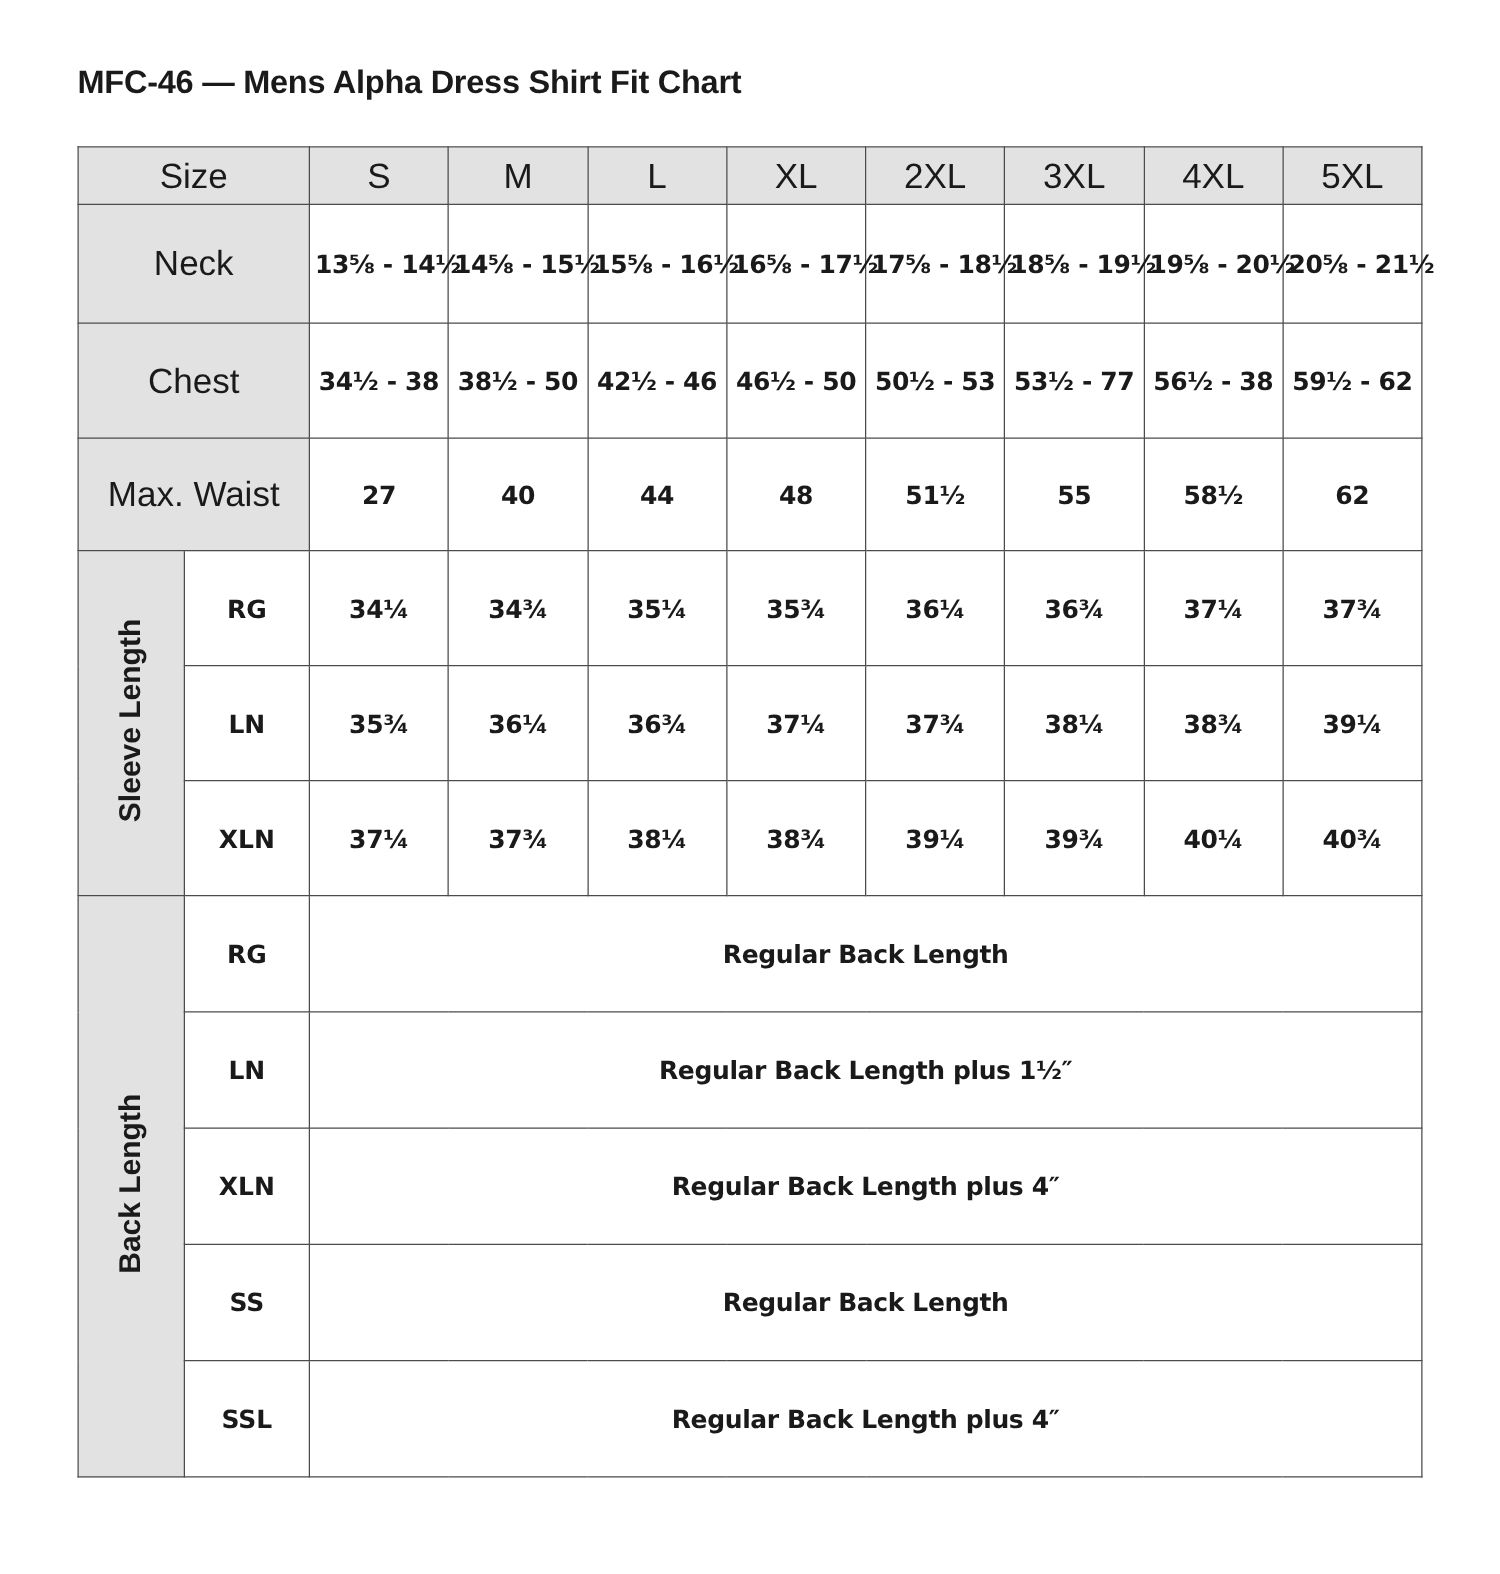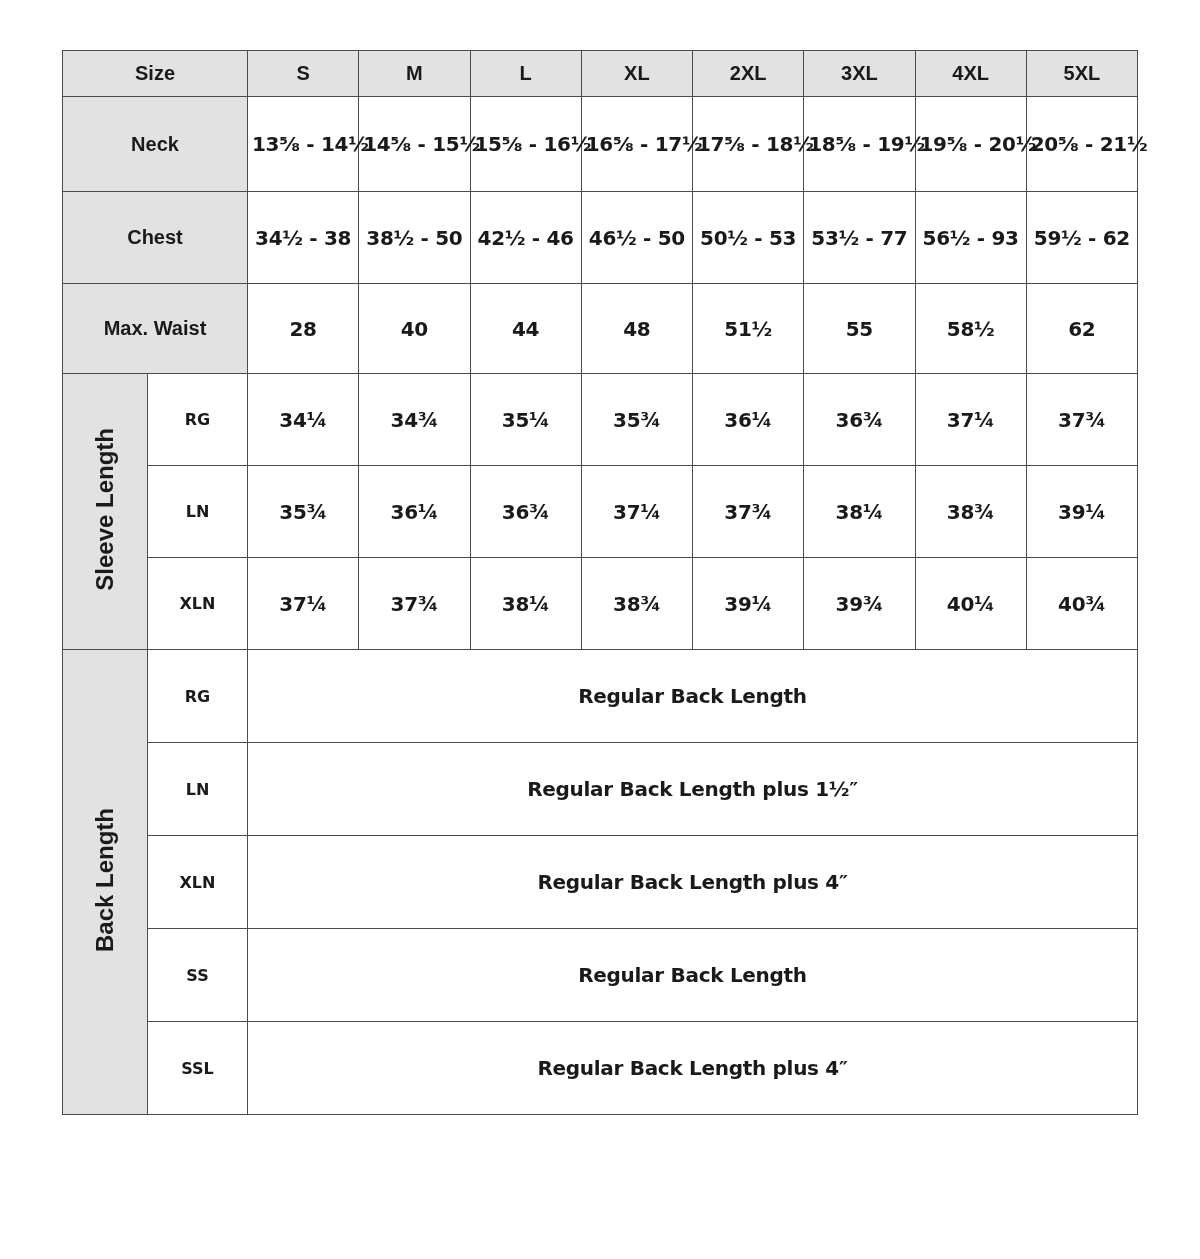--- a/index.html
+++ b/index.html
@@ -26,30 +26,30 @@
   }
   .fit th, .fit td {
     border: 1px solid #4b4b4b;
     text-align: center;
     vertical-align: middle;
     padding: 0 4px;
   }
   .grey { background: #e2e2e2; }
   .colh, .lbl {
     font-family: "Liberation Sans", sans-serif;
-    font-size: 20px;
-    font-weight: bold;
+    font-size: 28px;
+    font-weight: normal;
   }
   .num {
     font-size: 20px;
     font-weight: bold;
     letter-spacing: -0.3px;
     white-space: nowrap;
   }
-  .sub { font-size: 16px; font-weight: bold; }
+  .sub { font-size: 20px; font-weight: bold; }
   .vcell { padding: 0; }
   .vtext {
     display: inline-block;
     writing-mode: vertical-rl;
     transform: rotate(180deg);
     font-family: "Liberation Sans", sans-serif;
     font-size: 24px;
     font-weight: bold;
     white-space: nowrap;
   }
@@ -58,20 +58,21 @@
   tr.r-chest  { height: 92px; margin-top: 37px; }
   tr.r-waist  { height: 90px; padding-left: 21px; }
   tr.r-sleeve { height: 92px; }
   tr.r-back   { height: 93px; }
 </style>
 </head>
 <body>
 
 <div class="page">
 
+  <h1 class="title">MFC-46 — Mens Alpha Dress Shirt Fit Chart</h1>
 
   <table class="fit">
     <colgroup>
       <col style="width:85px">
       <col style="width:100px">
       <col>
         <col>
         <col>
         <col>
         <col>
@@ -106,27 +107,27 @@
     </tr>
 
     <tr class="r-chest">
       <th colspan="2" class="grey lbl">Chest</th>
       <td class="num">34½ - 38</td>
       <td class="num">38½ - 50</td>
       <td class="num">42½ - 46</td>
       <td class="num">46½ - 50</td>
       <td class="num">50½ - 53</td>
       <td class="num">53½ - 77</td>
-      <td class="num">56½ - 93</td>
+      <td class="num">56½ - 38</td>
       <td class="num">59½ - 62</td>
     </tr>
 
     <tr class="r-waist">
       <th colspan="2" class="grey lbl">Max. Waist</th>
-      <td class="num">28</td>
+      <td class="num">27</td>
       <td class="num">40</td>
       <td class="num">44</td>
       <td class="num">48</td>
       <td class="num">51½</td>
       <td class="num">55</td>
       <td class="num">58½</td>
       <td class="num">62</td>
     </tr>
 
     <tr class="r-sleeve">

